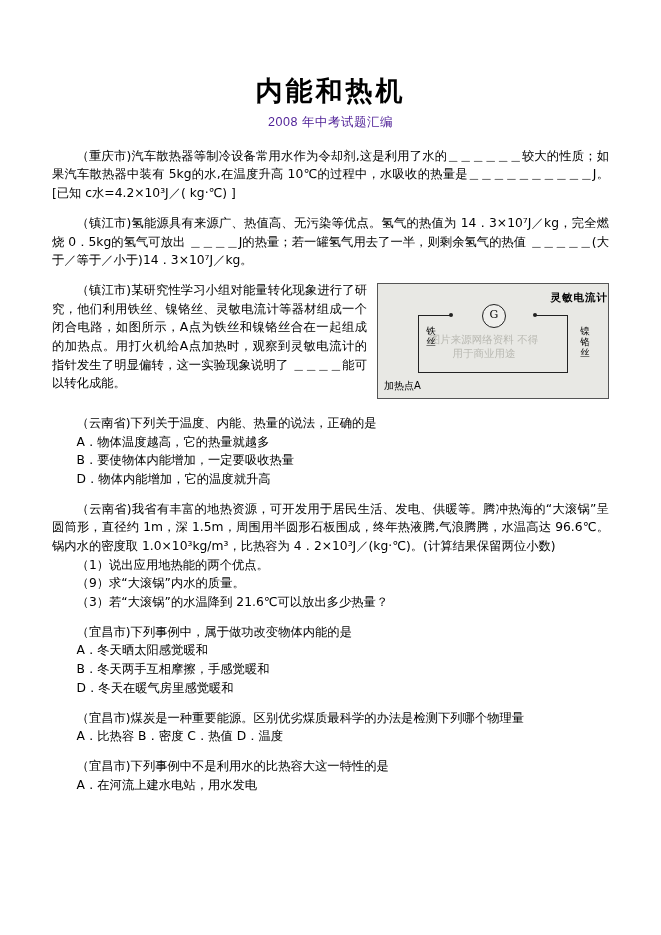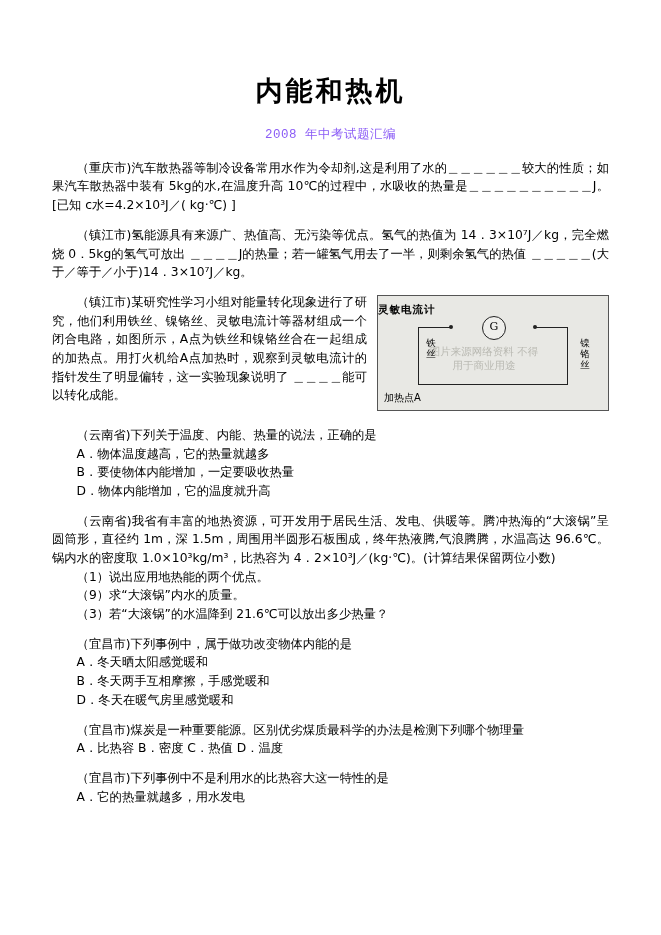--- a/index.html
+++ b/index.html
@@ -21,28 +21,28 @@
     height: 935px;
     box-sizing: border-box;
     padding: 60px 52px 40px 52px;
   }
   .doc-title {
     text-align: center;
     font-family: "DejaVu Serif", "Liberation Serif", serif;
     font-weight: bold;
     font-size: 27px;
     letter-spacing: 3px;
-    margin: 14px 0 18px 0;
+    margin: 14px 0 6px 0;
     line-height: 1.25;
   }
   .doc-subtitle {
     text-align: center;
-    font-family: Liberation Mono, monospace;
+    font-family: Liberation Sans, sans-serif;
     font-size: 12.5px;
-    color: #8b5cf6;
+    color: #4c1d95;
     margin: 0 0 16px 0;
     letter-spacing: 0.5px;
   }
   .q-block {
     font-size: 12.3px;
     line-height: 1.52;
     margin-bottom: 11px;
     text-align: justify;
   }
   .q-para {
@@ -65,21 +65,21 @@
     border: 1px solid #555;
     background: #e8e8e4;
     position: relative;
     box-sizing: border-box;
   }
   .fig-title {
     position: absolute;
     top: 6px;
     left: 0;
     width: 100%;
-    text-align: left;
+    text-align: right;
     font-size: 10.5px;
     font-weight: bold;
     letter-spacing: 1px;
   }
   .galv {
     position: absolute;
     top: 20px;
     left: 50%;
     margin-left: -11px;
     width: 22px;
@@ -222,16 +222,16 @@
     <div class="opt">D．冬天在暖气房里感觉暖和</div>
   </div>
 
   <div class="q-block">
     <div class="q-para">（宜昌市)煤炭是一种重要能源。区别优劣煤质最科学的办法是检测下列哪个物理量</div>
     <div class="opt">A．比热容        B．密度        C．热值        D．温度</div>
   </div>
 
   <div class="q-block">
     <div class="q-para">（宜昌市)下列事例中不是利用水的比热容大这一特性的是</div>
-    <div class="opt">A．它的热量就越多，用水发电</div>
+    <div class="opt">A．在河流上建水电站，用水发电</div>
   </div>
 
 </div>
 
 </body></html>

